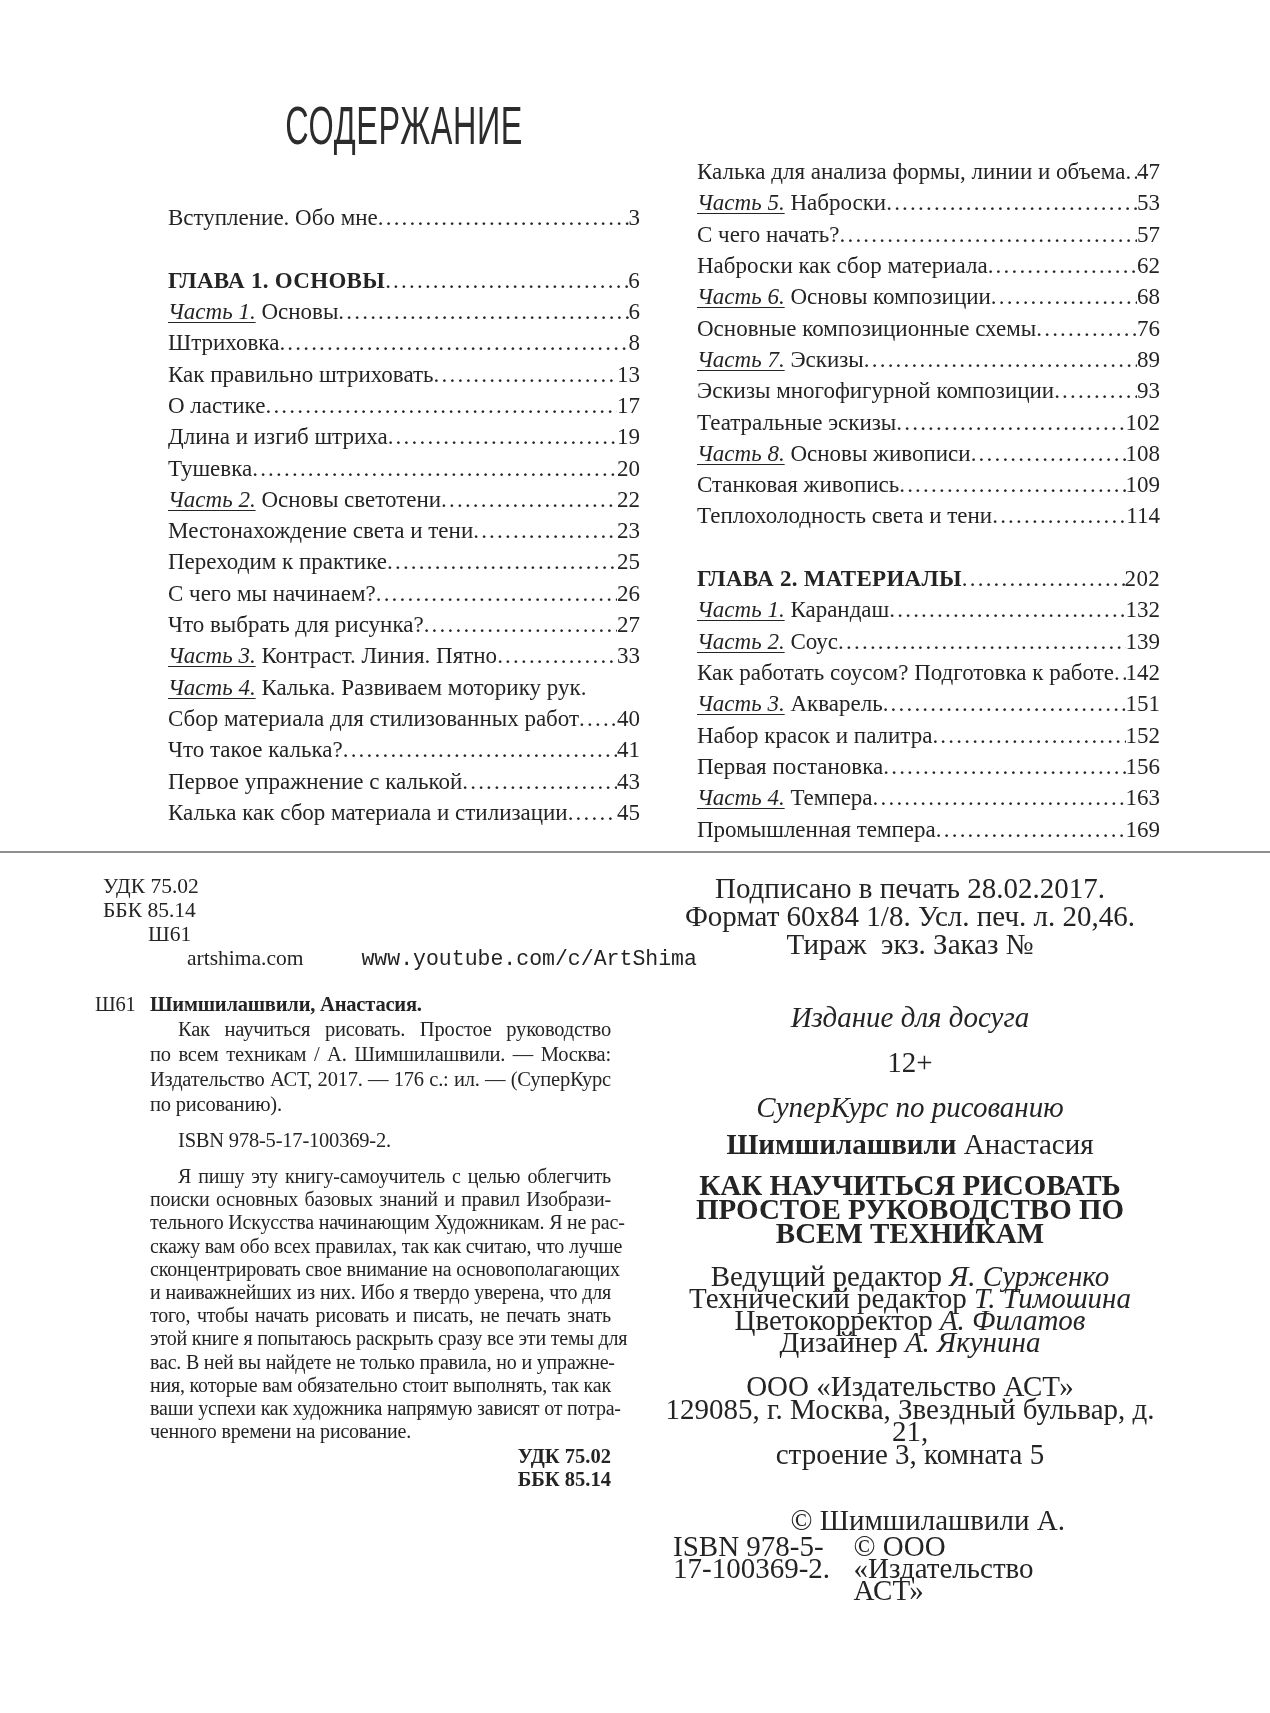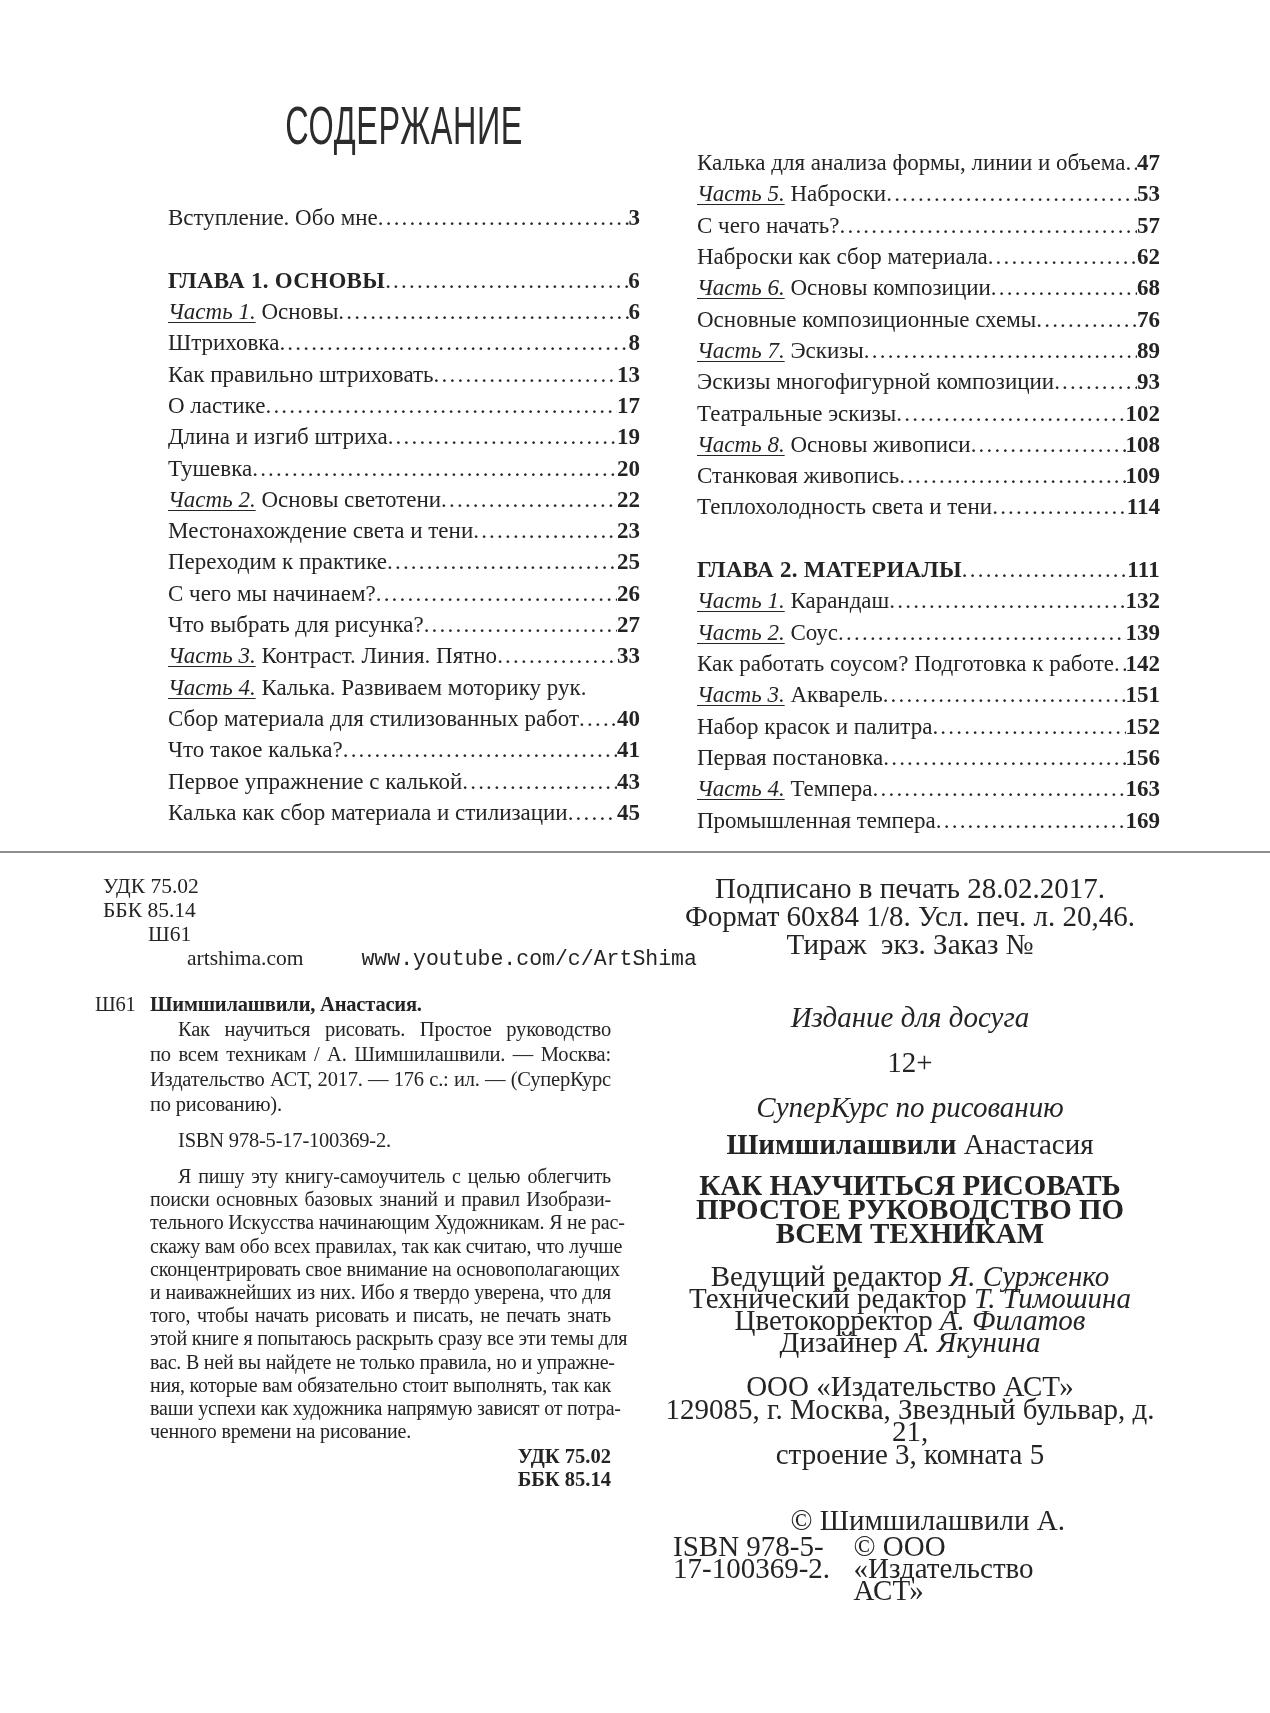--- a/index.html
+++ b/index.html
@@ -17,39 +17,39 @@
     display:inline-block;
     font-family:"Liberation Sans", sans-serif;
     font-size:54px;font-weight:400;color:#2c2c2c;letter-spacing:1px;
     transform:scaleX(0.60);transform-origin:center;
   }
   
   .toc-col{
     position:absolute;font-size:23px;color:#242424;
   }
   .toc-col.left{left:168px;top:202px;width:472px;text-align:center;}
-  .toc-col.right{left:697px;top:147px;width:463px;}
+  .toc-col.right{left:697px;top:156px;width:463px;}
   .toc-row{
     display:flex;align-items:baseline;line-height:31.32px;min-height:31.32px;
     white-space:nowrap;
   }
   .toc-row.bold{font-weight:bold;letter-spacing:.3px;}
   .toc-label{flex:0 0 auto;}
   .part{
     font-style:italic;text-decoration:underline;
     text-decoration-thickness:1px;text-underline-offset:3px;
   }
   .toc-dots{
     flex:1 1 auto;overflow:hidden;white-space:nowrap;min-width:6px;
     font-weight:normal;letter-spacing:2.2px;
   }
   .toc-dots::after{
     content:"..........................................................................................................................................";
   }
-  .toc-page{flex:0 0 auto;font-weight:bold;}
+  .toc-page{flex:0 0 auto;font-weight:normal;}
   
   .page-divider{
     position:absolute;left:0;top:851px;width:1270px;height:0;
     border-top:2px solid #8f8f8f;
   }
   
   .udk-top{
     position:absolute;left:103px;top:874px;font-size:21.5px;line-height:24px;color:#242424;
   }
   .udk-top .shcode{padding-left:45px;}
@@ -255,21 +255,21 @@
     </div>
     <div class="toc-row">
       <span class="toc-label">Теплохолодность света и тени</span>
       <span class="toc-dots"></span>
       <span class="toc-page">114</span>
     </div>
     <div class="toc-row blank"></div>
     <div class="toc-row bold">
       <span class="toc-label">ГЛАВА 2. МАТЕРИАЛЫ</span>
       <span class="toc-dots"></span>
-      <span class="toc-page">111</span>
+      <span class="toc-page">202</span>
     </div>
     <div class="toc-row">
       <span class="toc-label"><i class="part">Часть 1.</i> Карандаш</span>
       <span class="toc-dots"></span>
       <span class="toc-page">132</span>
     </div>
     <div class="toc-row">
       <span class="toc-label"><i class="part">Часть 2.</i> Соус</span>
       <span class="toc-dots"></span>
       <span class="toc-page">139</span>

